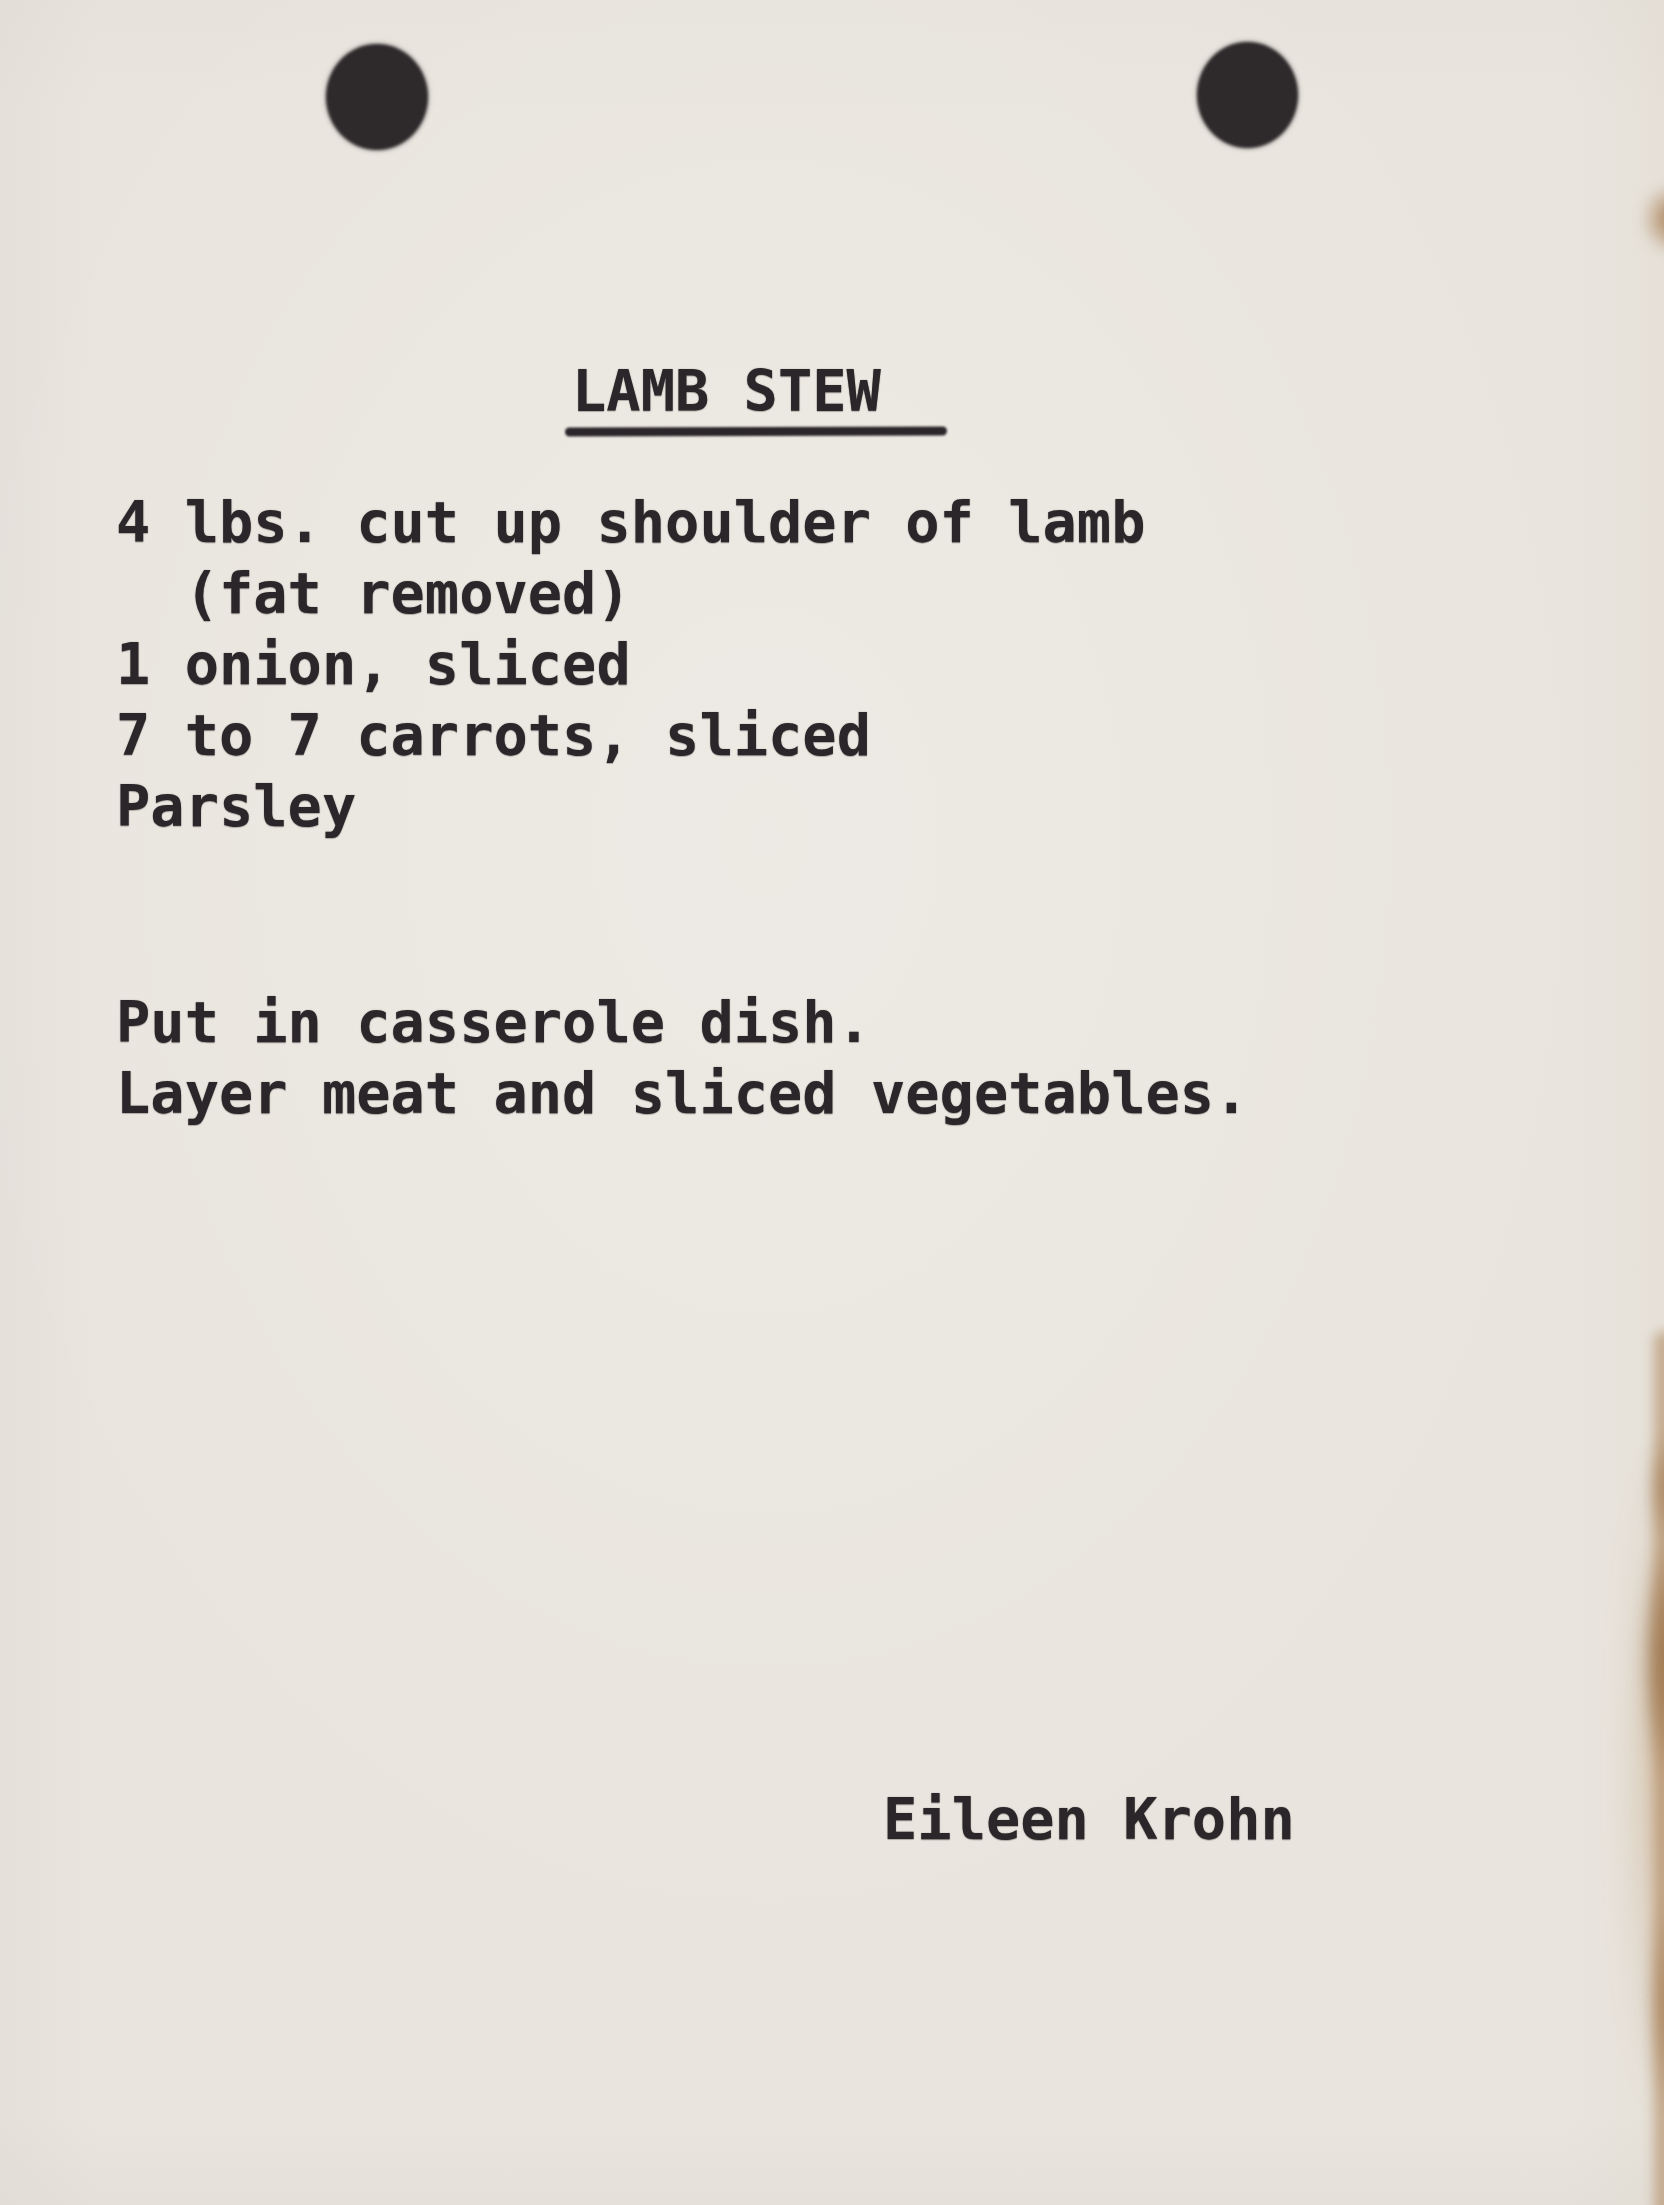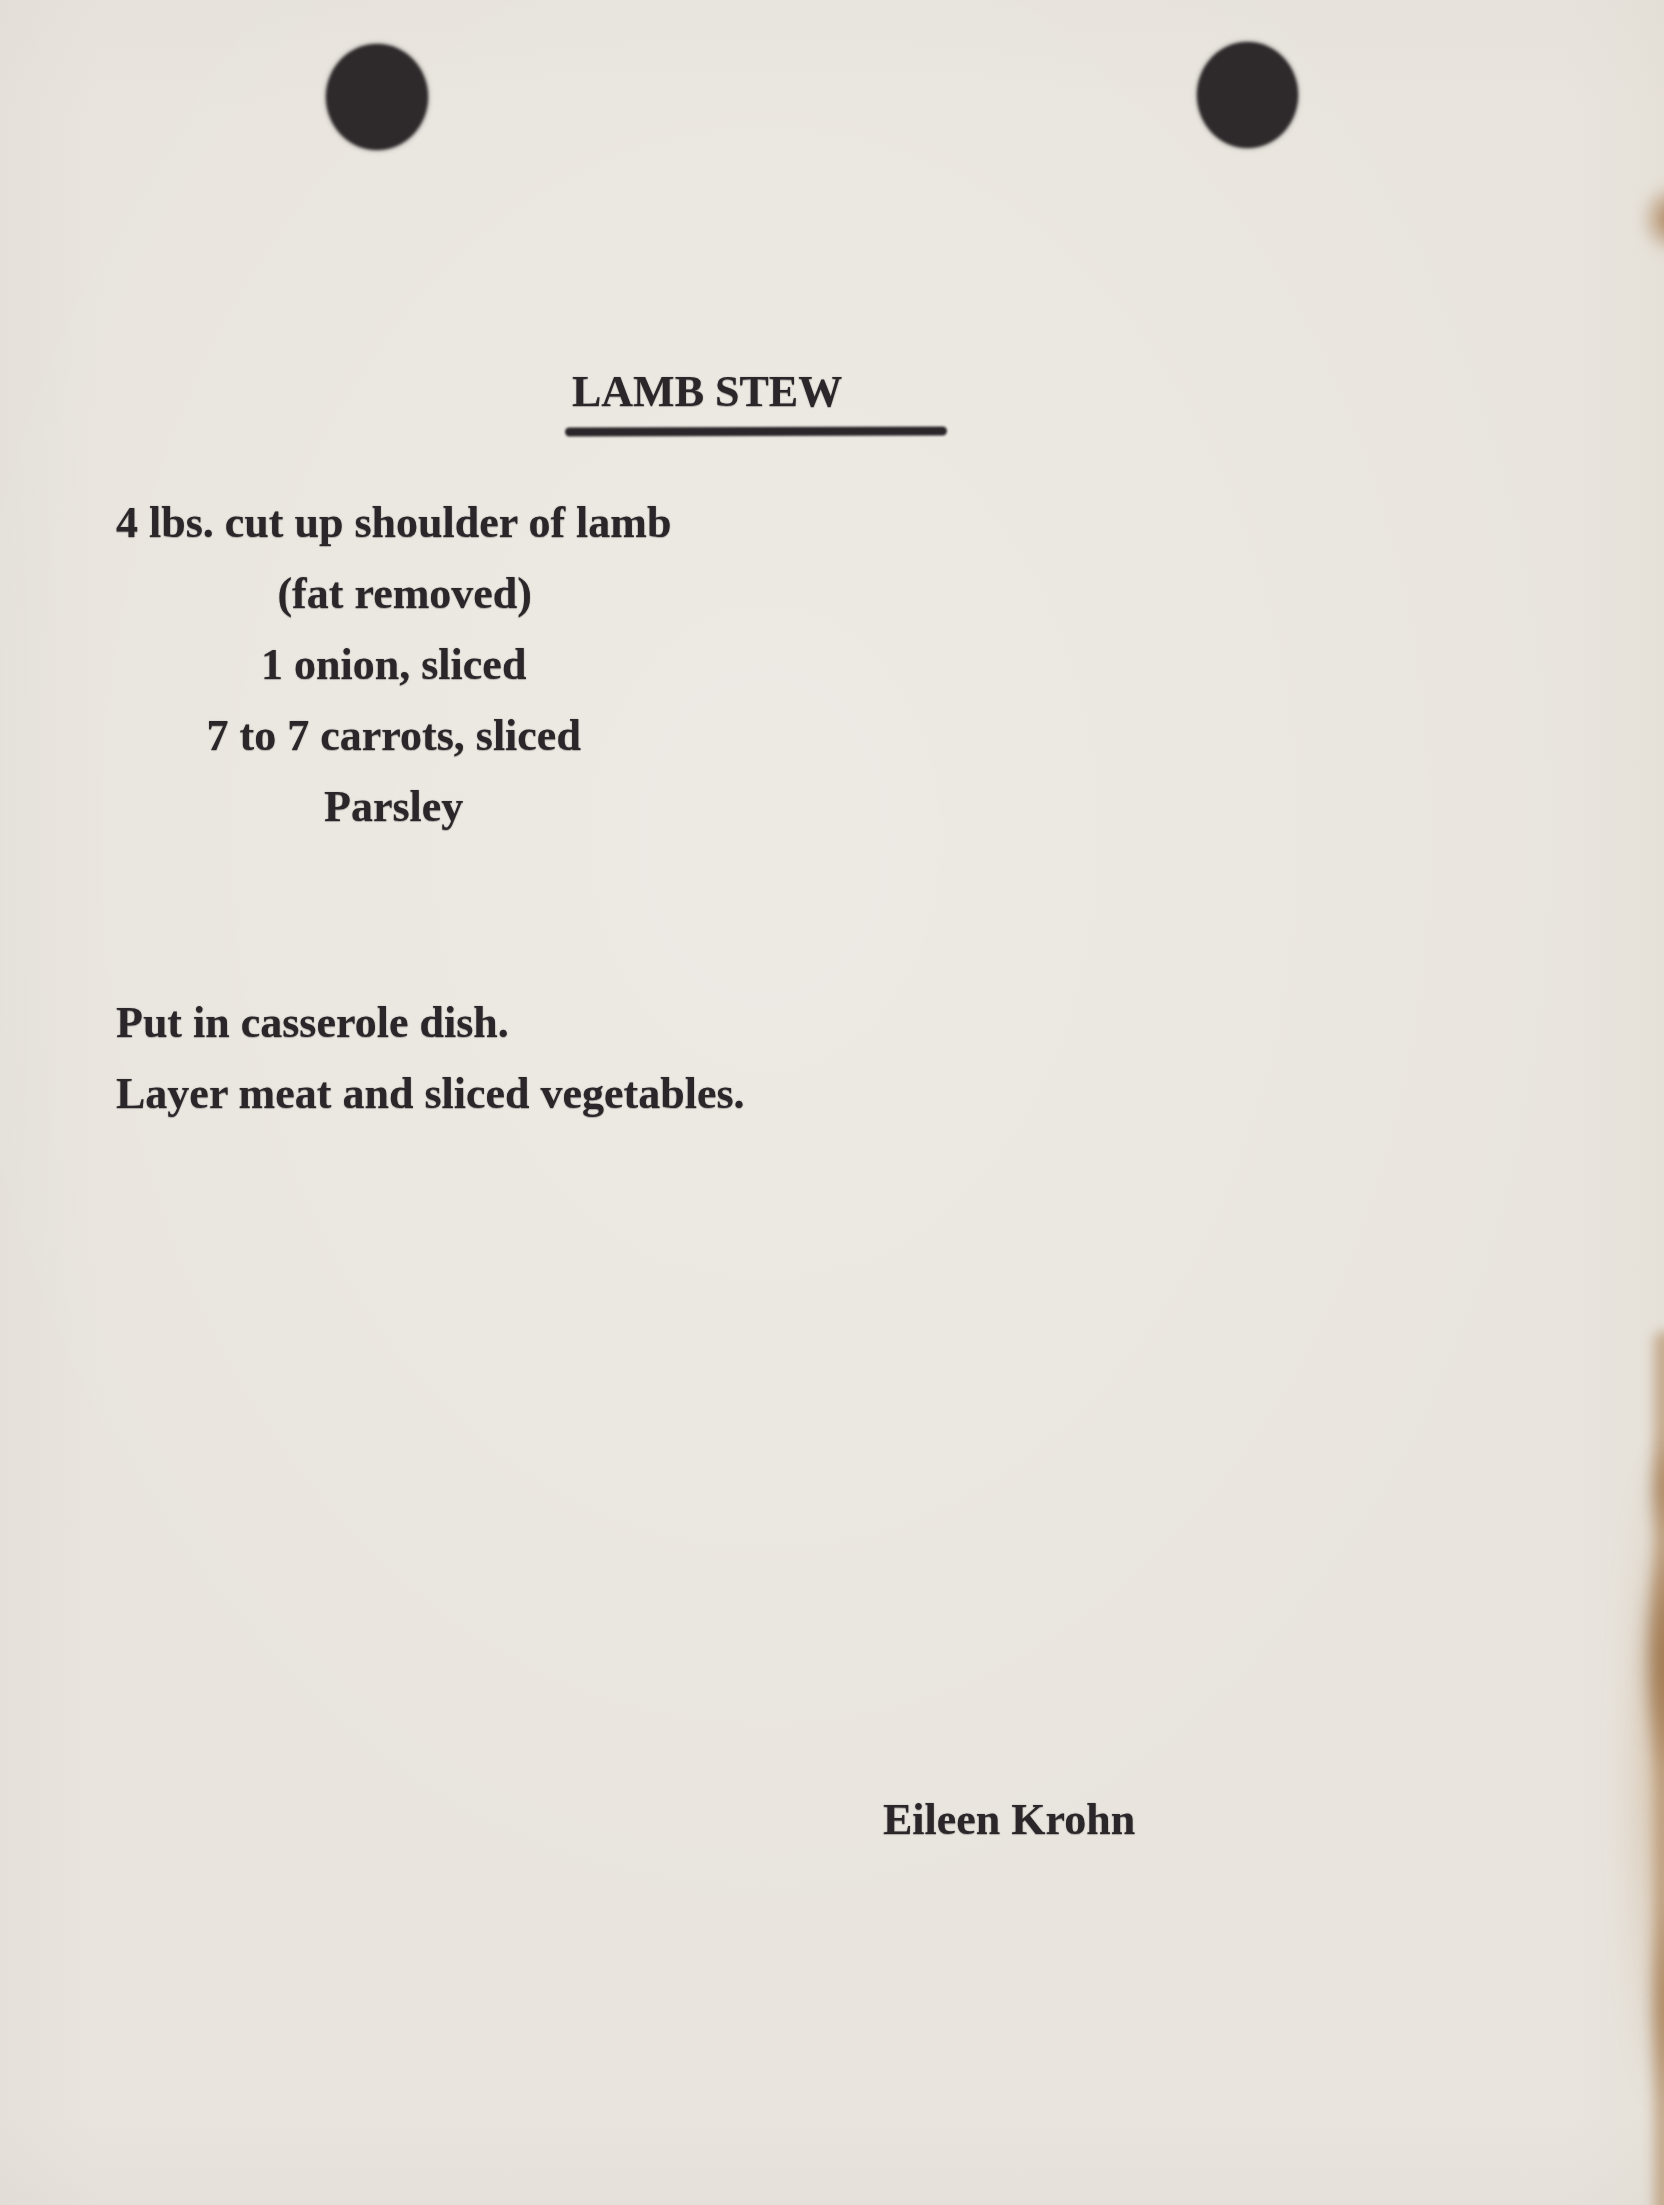--- a/index.html
+++ b/index.html
@@ -17,40 +17,39 @@
       radial-gradient(ellipse 1229px 1638px at 46% 38%, rgba(255,255,255,0.20), rgba(255,255,255,0) 70%),
       linear-gradient(90deg, rgba(190,188,182,0.10) 0%, rgba(255,255,255,0) 6%, rgba(255,255,255,0) 94%, rgba(205,190,170,0.12) 100%),
       linear-gradient(180deg, rgba(210,206,198,0.10) 0%, rgba(255,255,255,0) 5%, rgba(255,255,255,0) 96%, rgba(200,196,188,0.12) 100%);
     font-family: "DejaVu Sans Mono", "Liberation Mono", monospace;
     color: #2b2629;
   }
 
   
   .typeline, .title, .signature {
     position: absolute;
-    font-size: 44px;
+    font-size: 57px;
     line-height: 71px;
     font-weight: 700;
     white-space: pre;
     color: #2b2629;
     text-shadow: 0 0 1.4px rgba(43,38,41,0.40), 0 0.7px 0.7px rgba(43,38,41,0.25);
     letter-spacing: 0;
-    font-family: Liberation Serif, serif;
   }
   .title   { left: 572px;  top: 356px;  margin: 0; }
   .title-underline {
     position: absolute;
     left: 565px; top: 427px;
     width: 382px; height: 9px;
     background: #2b2629;
     border-radius: 4.8px;
     filter: blur(0.8px);
     transform: rotate(-0.15deg);
   }
-  .ingredients  { position: absolute; left: 116px; top: 487px; text-align: center; }
+  .ingredients  { position: absolute; left: 116px; top: 487px; }
   .instructions { position: absolute; left: 116px; top: 987px; }
   .ingredients .typeline, .instructions .typeline { position: static; }
   .signature { left: 848px; top: 1784px; margin-left: 35px; }
 
   
   .hole {
     position: absolute;
     background: #2e2a2c;
     border-radius: 50%;
     filter: blur(1.7px);

